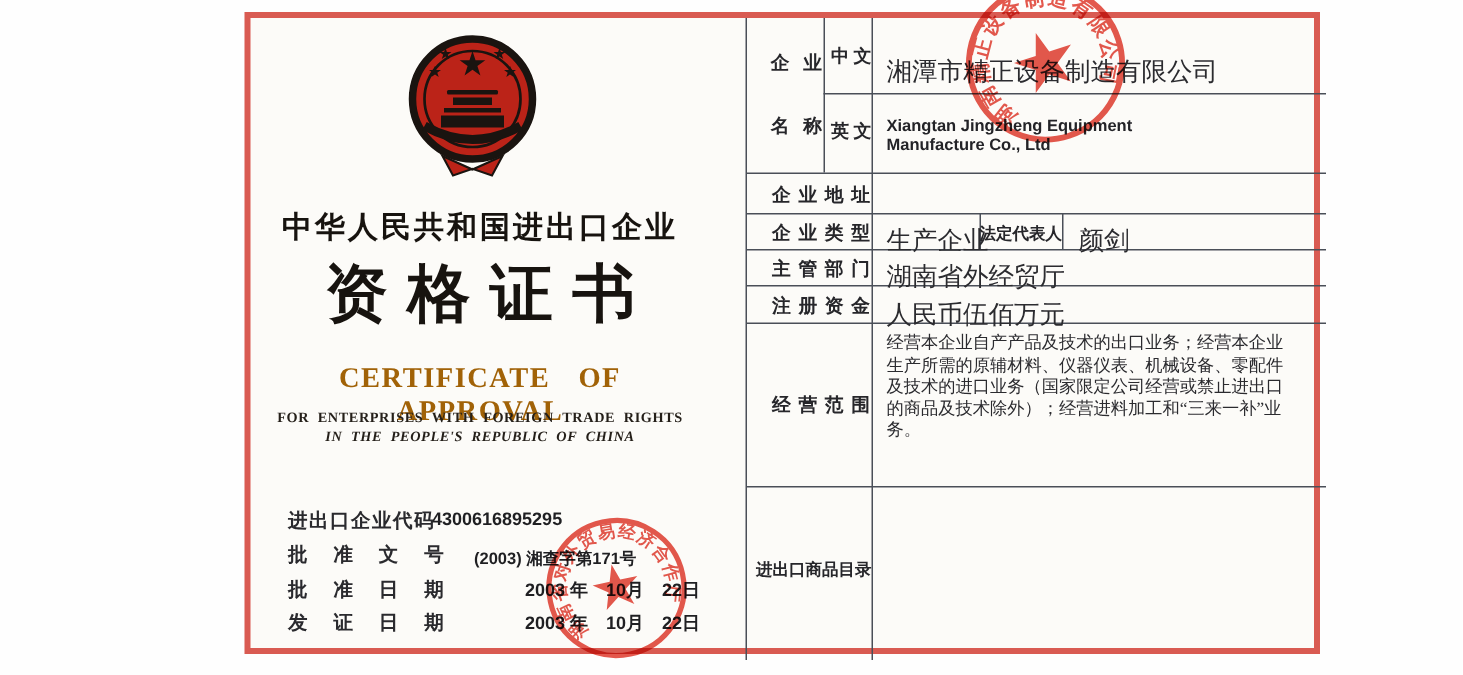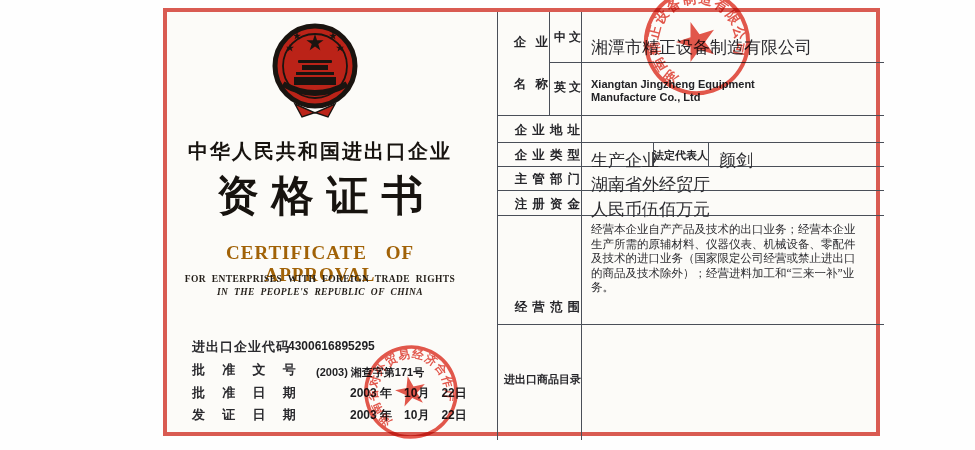--- a/index.html
+++ b/index.html
@@ -123,21 +123,21 @@
         <div class="tvalue" style="left:93px; top:137px;">生产企业</div>
         <div class="tlabel" style="left:155px; width:55px; top:136px; font-size:11px; letter-spacing:0;">法定代表人</div>
         <div class="tvalue" style="left:221px; top:137px;">颜剑</div>
 
         <div class="tlabel" style="left:0; width:83px; top:159px;">主 管 部 门</div>
         <div class="tvalue" style="left:93px; top:161px;">湖南省外经贸厅</div>
 
         <div class="tlabel" style="left:0; width:83px; top:184px;">注 册 资 金</div>
         <div class="tvalue" style="left:93px; top:186px;">人民币伍佰万元</div>
 
-        <div class="tlabel" style="left:0; width:83px; top:250px;margin-top:37px;">经 营 范 围</div>
+        <div class="tlabel" style="left:0; width:83px; top:250px;">经 营 范 围</div>
         <div class="scope-text" style="left:93px; top:210px; width:270px;">经营本企业自产产品及技术的出口业务；经营本企业生产所需的原辅材料、仪器仪表、机械设备、零配件及技术的进口业务（国家限定公司经营或禁止进出口的商品及技术除外）；经营进料加工和“三来一补”业务。</div>
 
         <div class="tlabel" style="left:0; width:83px; top:360px; font-size:11px; letter-spacing:0;">进出口商品目录</div>
         <div class="tvalue" style="left:93px; top:360px;"></div>
       </div>
     </div>
   </div>
 
   <svg class="seal seal-company" viewBox="0 0 112 112">
     <defs>

